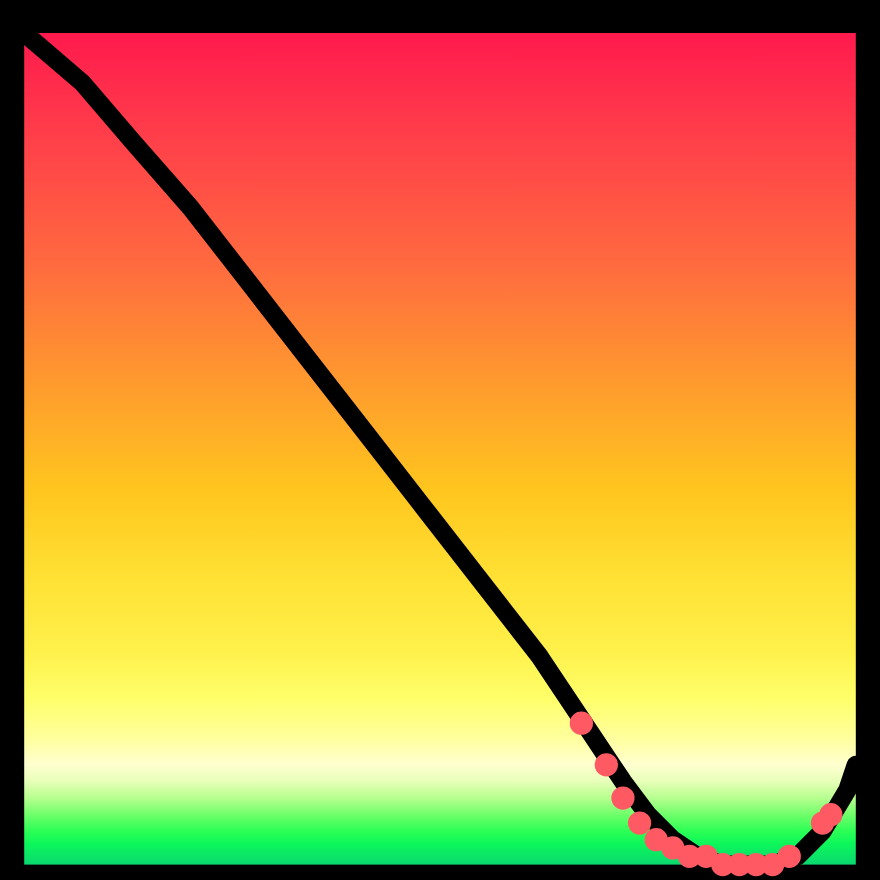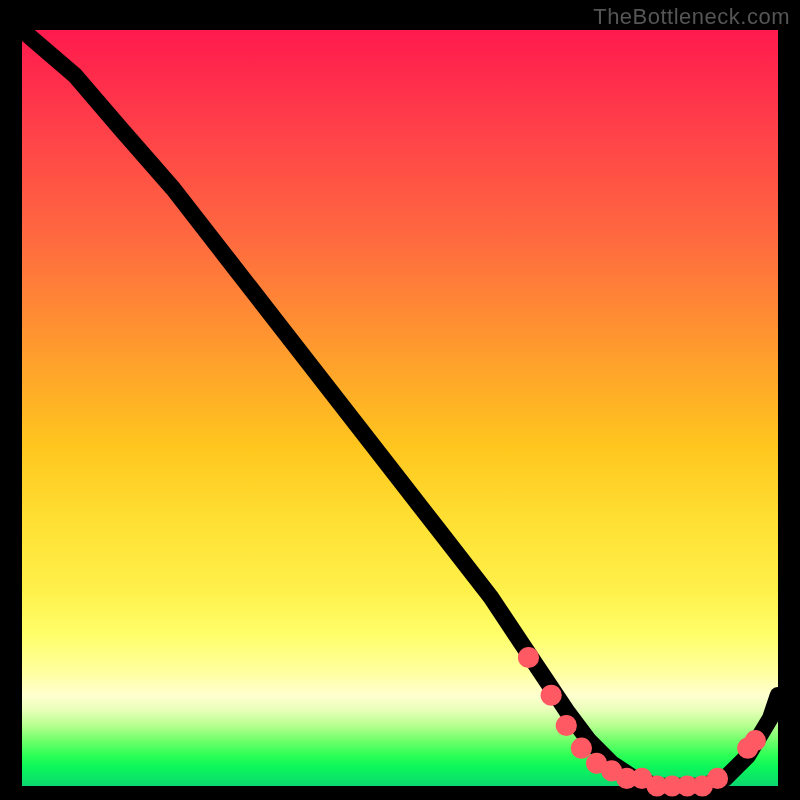--- a/index.html
+++ b/index.html
@@ -72,21 +72,20 @@
   .marker {
     fill: #ff5a63;
     stroke: #ff5a63;
   }
 </style>
 </head>
 <body>
 
 <div class="frame">
 
-  <div class="watermark">TheBottleneck.com</div>
 
   <div class="plot-area"></div>
 
   <svg class="curve" viewBox="0 0 100 100" preserveAspectRatio="none">
     <path id="curve-path" class="curve-path" d="M0.00 0.00 L7.00 6.00 L13.00 13.00 L20.00 21.00 L27.00 30.00 L34.00 39.00 L41.00 48.00 L48.00 57.00 L55.00 66.00 L62.00 75.00 L68.00 84.00 L72.00 90.00 L75.00 94.00 L78.00 97.00 L81.00 99.00 L84.00 100.00 L87.00 100.00 L90.00 100.00 L93.00 99.00 L96.00 96.00 L99.00 91.00 L100.00 88.00"></path>
     <g id="markers-group">
         <circle cx="67" cy="83" r="0.9" class="marker"></circle>
         <circle cx="70" cy="88" r="0.9" class="marker"></circle>
         <circle cx="72" cy="92" r="0.9" class="marker"></circle>
         <circle cx="74" cy="95" r="0.9" class="marker"></circle>

